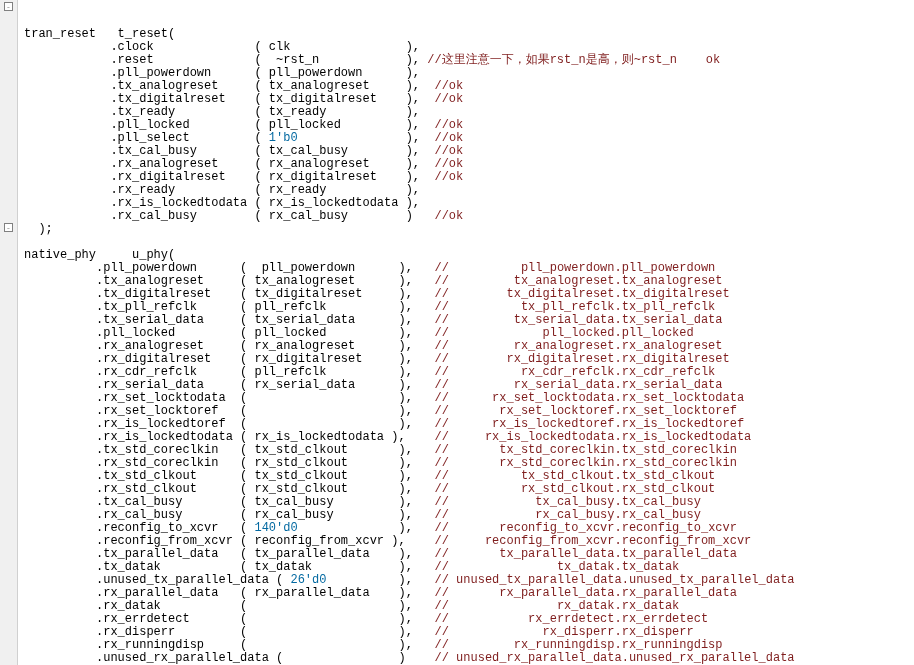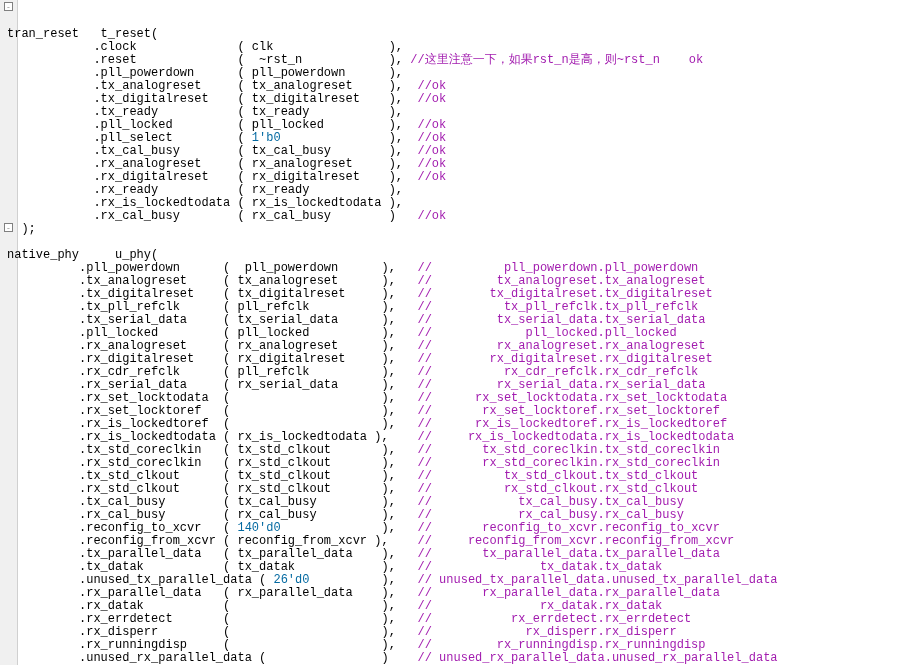--- a/index.html
+++ b/index.html
@@ -28,26 +28,26 @@
     border: 1px solid #808080;
     background: #fff;
     font-size: 8px;
     line-height: 7px;
     text-align: center;
     color: #808080;
     cursor: pointer;
   }
   .code {
     position: absolute;
-    left: 7px; top: 2px;
+    left: 24px; top: 2px;
   }
   .line { display: block; height: 13px; }
   .kw   { color: #000; }         
   .num  { color: #0369a1; }      
-  .cmt  { color: #a21caf; }      
+  .cmt  { color: #7f1d1d; }      
 </style>
 </head>
 <body>
 
 
 
 <div class="gutter">
   
 <div class="fold" style="top: 2px;">-</div><div class="fold" style="top: 223px;">-</div></div>
 

